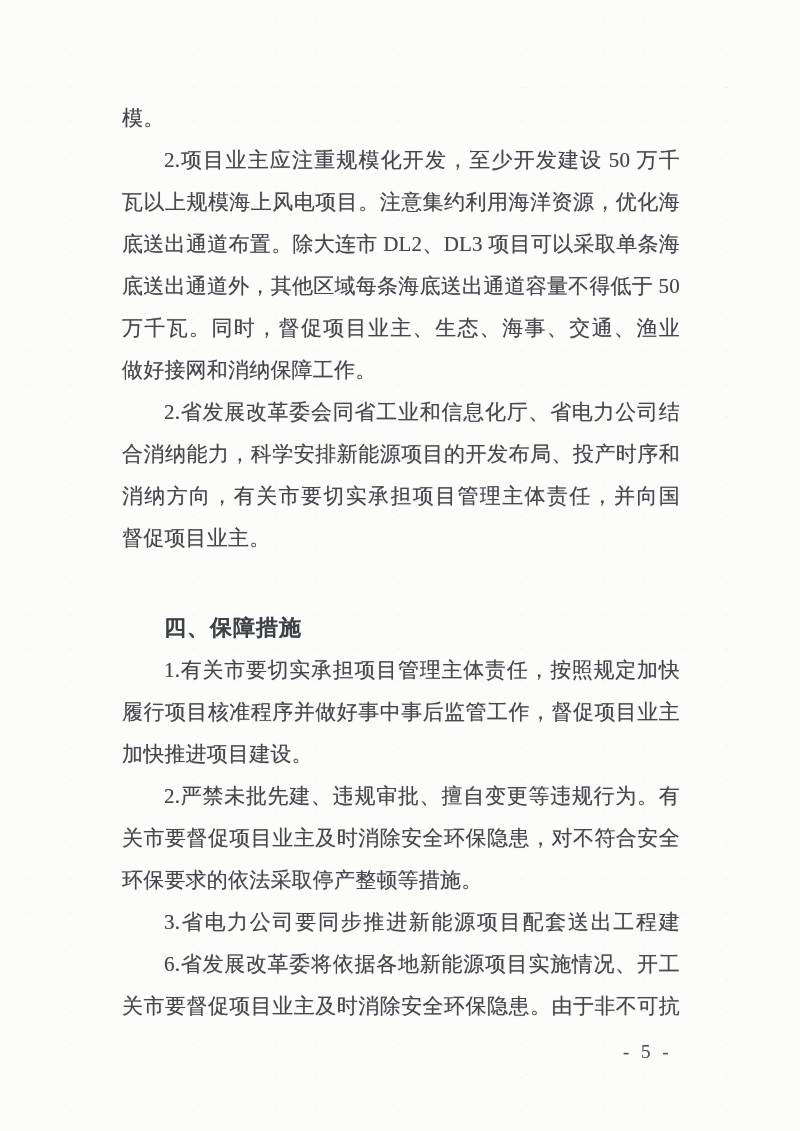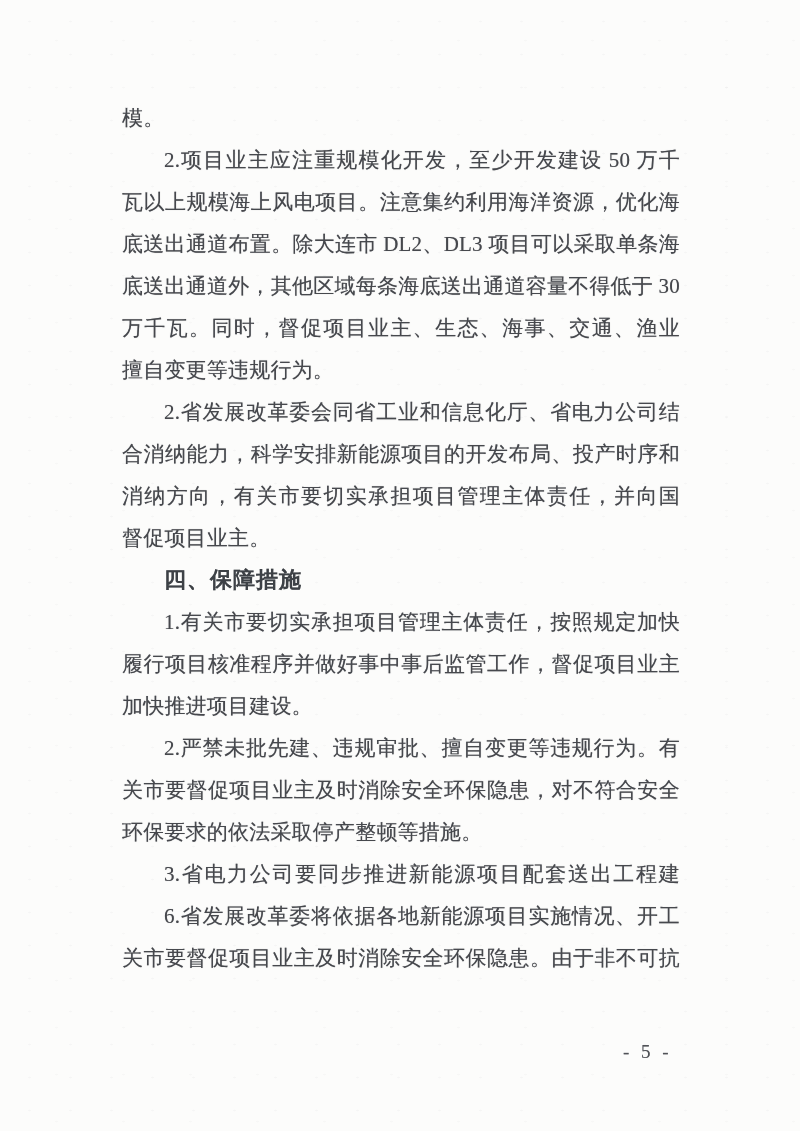--- a/index.html
+++ b/index.html
@@ -50,20 +50,21 @@
   .line.indent {
     padding-left: 42px;
   }
   .line.heading {
     font-family: "Liberation Sans", sans-serif;
     font-weight: 700;
     font-size: 22px;
     color: #3d4146;
     text-shadow: 0 0 0.4px rgba(61,65,70,0.5);
     letter-spacing: 1px;
+    margin-top: 48px;
   }
   .page-number {
     position: absolute;
     left: 623px;
     top: 1040px;
     font-size: 19px;
     line-height: 24px;
     color: #515358;
     word-spacing: 7px;
     text-shadow: 0 0 0.5px rgba(81,83,88,0.5);
@@ -71,23 +72,23 @@
 </style>
 </head>
 <body>
 
 <div class="page">
   <div class="content">
     <div class="line endline">模。</div>
     <div class="line indent">2.项目业主应注重规模化开发，至少开发建设 50 万千</div>
     <div class="line">瓦以上规模海上风电项目。注意集约利用海洋资源，优化海</div>
     <div class="line">底送出通道布置。除大连市 DL2、DL3 项目可以采取单条海</div>
-    <div class="line">底送出通道外，其他区域每条海底送出通道容量不得低于 30</div>
+    <div class="line">底送出通道外，其他区域每条海底送出通道容量不得低于 50</div>
     <div class="line">万千瓦。同时，督促项目业主、生态、海事、交通、渔业</div>
-    <div class="line endline">擅自变更等违规行为。</div>
+    <div class="line endline">做好接网和消纳保障工作。</div>
     <div class="line indent">2.省发展改革委会同省工业和信息化厅、省电力公司结</div>
     <div class="line">合消纳能力，科学安排新能源项目的开发布局、投产时序和</div>
     <div class="line">消纳方向，有关市要切实承担项目管理主体责任，并向国</div>
     <div class="line endline">督促项目业主。</div>
     <div class="line heading indent endline">四、保障措施</div>
     <div class="line indent">1.有关市要切实承担项目管理主体责任，按照规定加快</div>
     <div class="line">履行项目核准程序并做好事中事后监管工作，督促项目业主</div>
     <div class="line endline">加快推进项目建设。</div>
     <div class="line indent">2.严禁未批先建、违规审批、擅自变更等违规行为。有</div>
     <div class="line">关市要督促项目业主及时消除安全环保隐患，对不符合安全</div>

